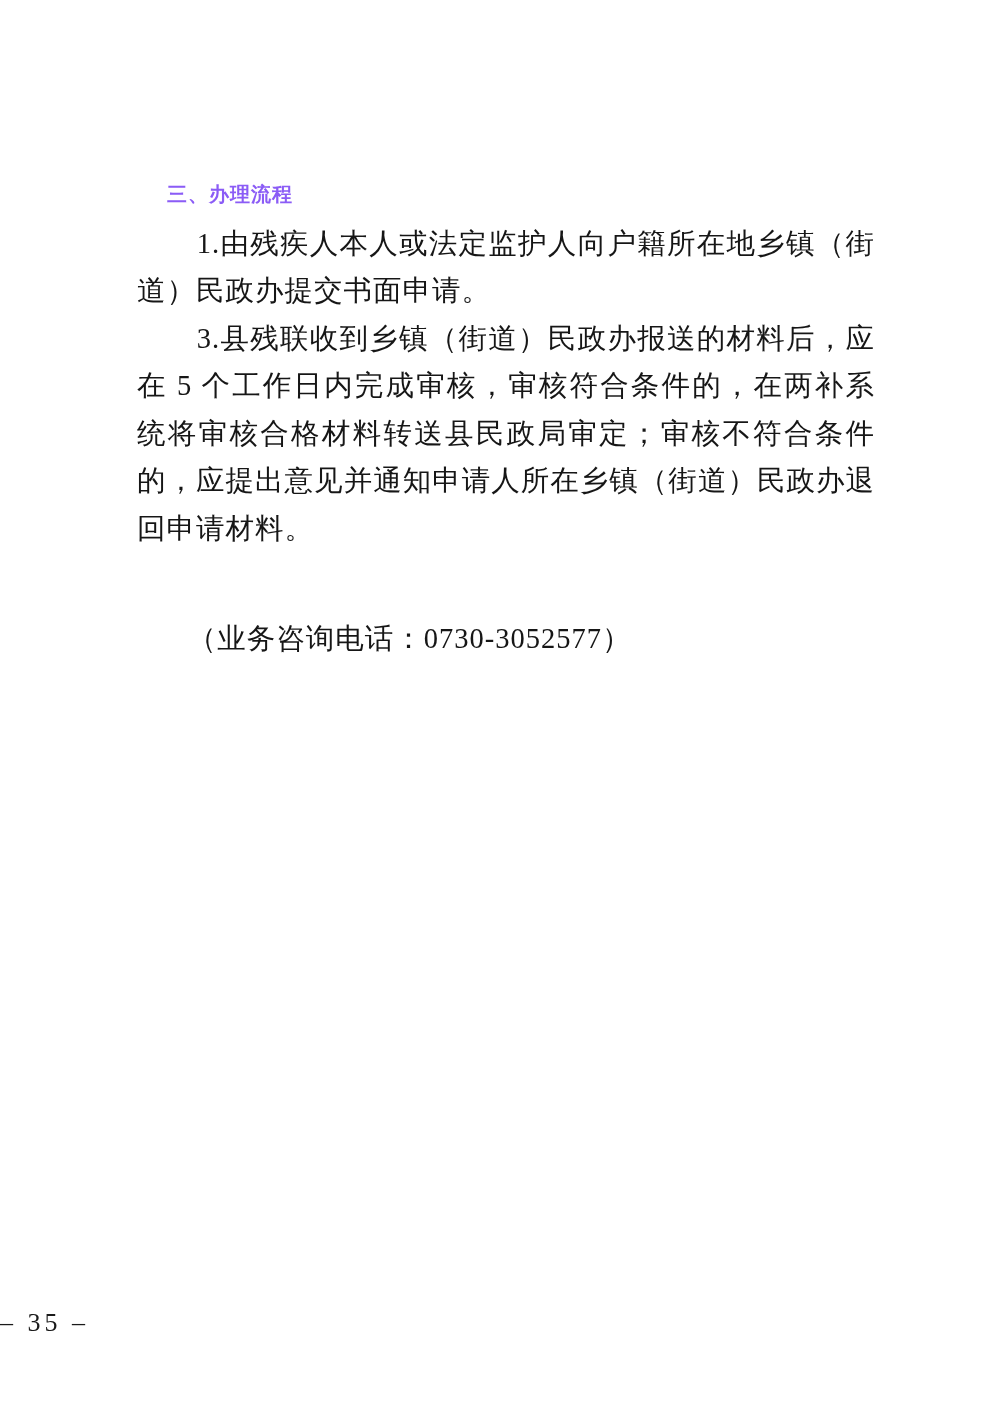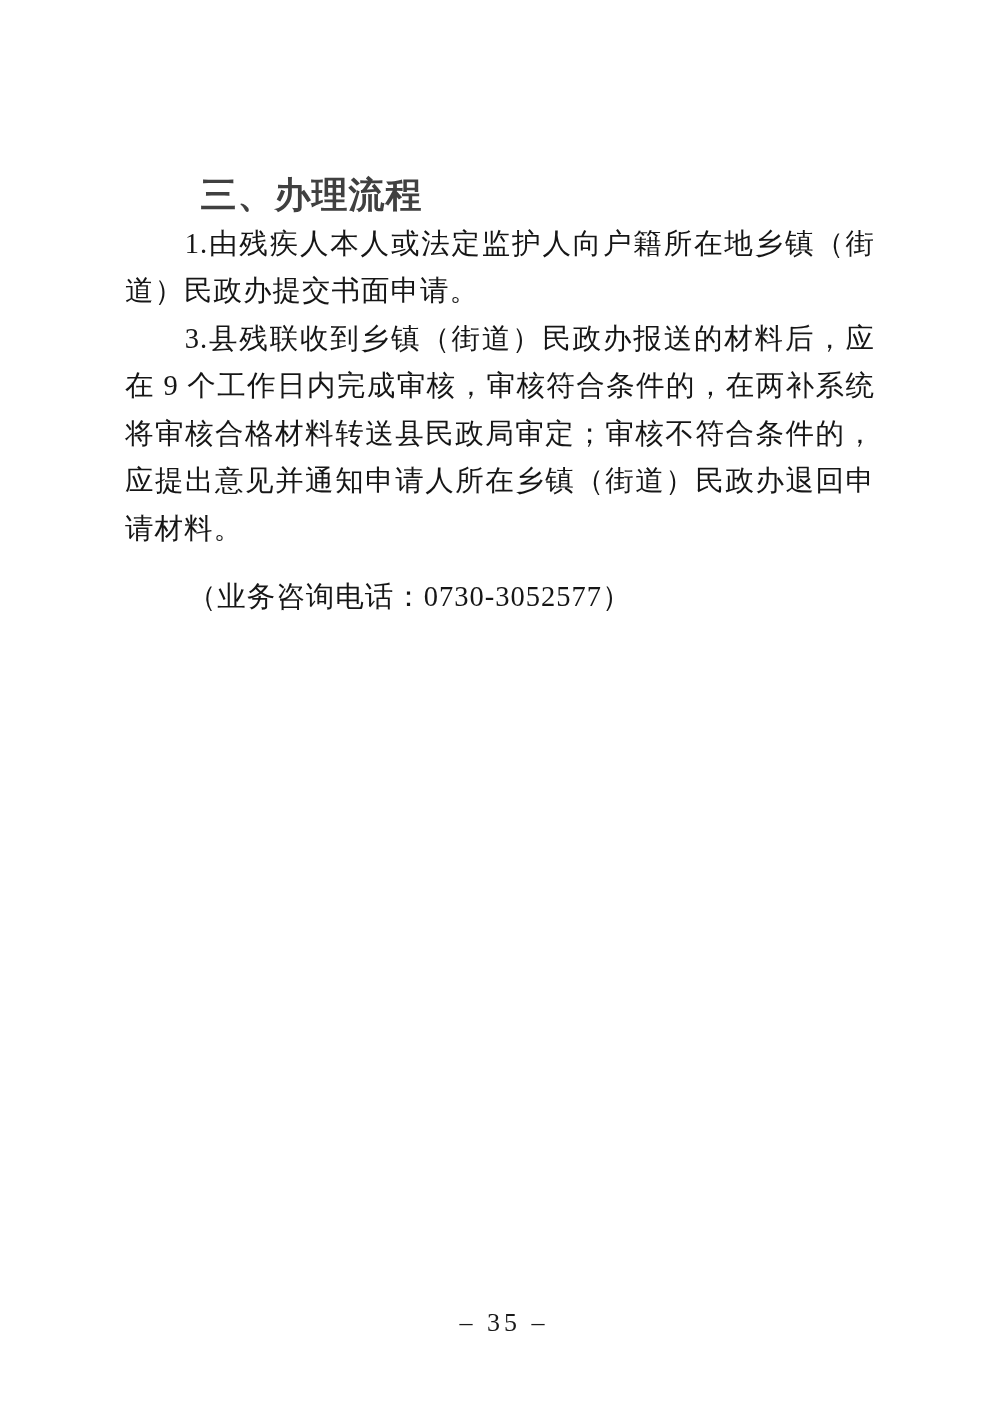--- a/index.html
+++ b/index.html
@@ -20,76 +20,76 @@
   }
 
   .content {
     position: absolute;
     left: 125px;
     top: 172px;
     width: 750px;
   }
 
   .section-heading {
-    font-family: Liberation Serif, serif;
+    font-family: Liberation Mono, monospace;
     font-weight: bold;
-    font-size: 36px;
+    font-size: 20px;
     line-height: 47.5px;
     text-indent: 2.1em;
     letter-spacing: 1px;
-    color: #404040;
+    color: #8b5cf6;
   }
 
   .body-para {
     font-family: "Liberation Serif", "DejaVu Serif", serif;
     font-size: 28.5px;
     line-height: 47.5px;
     text-indent: 2.1em;
     text-align: justify;
     text-justify: inter-character;
     letter-spacing: 1px;
     color: #161616;
+    margin-left: 12px;
   }
 
   .contact-line {
     font-family: "Liberation Serif", "DejaVu Serif", serif;
     font-size: 28.5px;
     line-height: 47.5px;
     text-indent: 2.2em;
     letter-spacing: 1px;
-    margin-top: 21px;
+    margin-top: 63px;
     color: #161616;
   }
 
   .page-footer {
     position: absolute;
     left: 0;
     top: 1308px;
     width: 1000px;
-    text-align: center;
+    text-align: left;
     font-family: "Liberation Serif", "DejaVu Serif", serif;
     font-size: 26px;
     letter-spacing: 4px;
     color: #1a1a1a;
-    padding-left: 8px;
   }
 </style>
 </head>
 <body>
 
 <div class="page">
 
   <div class="content">
 
     <h2 class="section-heading">三、办理流程</h2>
 
     <p class="body-para">1.由残疾人本人或法定监护人向户籍所在地乡镇（街道）民政办提交书面申请。</p>
 
 
-    <p class="body-para">3.县残联收到乡镇（街道）民政办报送的材料后，应在 9 个工作日内完成审核，审核符合条件的，在两补系统将审核合格材料转送县民政局审定；审核不符合条件的，应提出意见并通知申请人所在乡镇（街道）民政办退回申请材料。</p>
+    <p class="body-para">3.县残联收到乡镇（街道）民政办报送的材料后，应在 5 个工作日内完成审核，审核符合条件的，在两补系统将审核合格材料转送县民政局审定；审核不符合条件的，应提出意见并通知申请人所在乡镇（街道）民政办退回申请材料。</p>
 
 
     <p class="contact-line">（业务咨询电话：0730-3052577）</p>
 
   </div>
 
   <div class="page-footer">– 35 –</div>
 
 </div>
 

